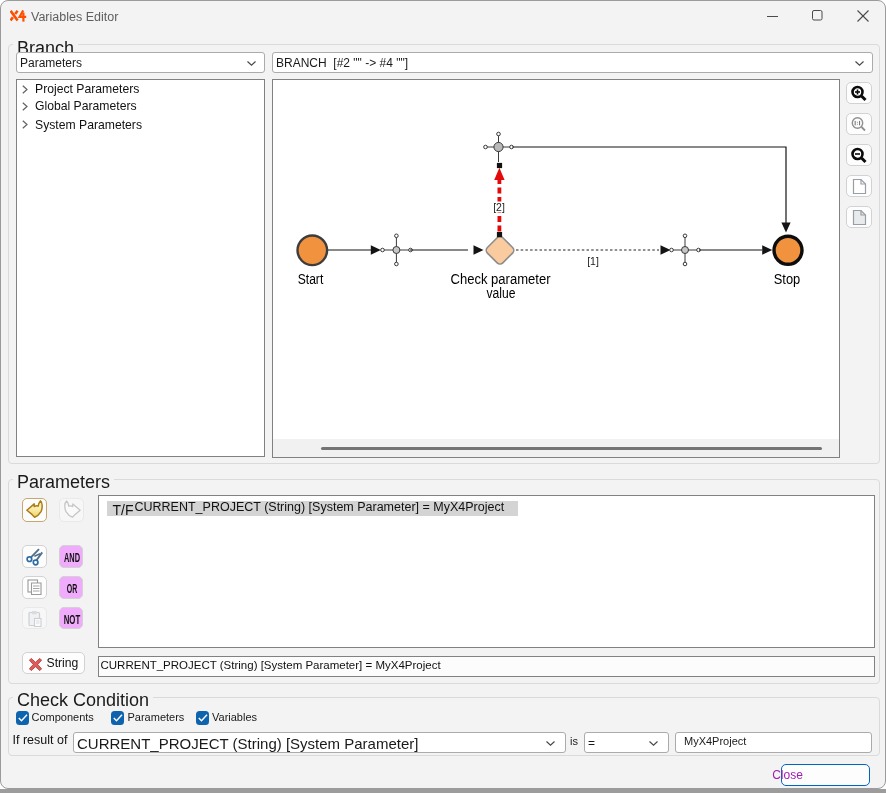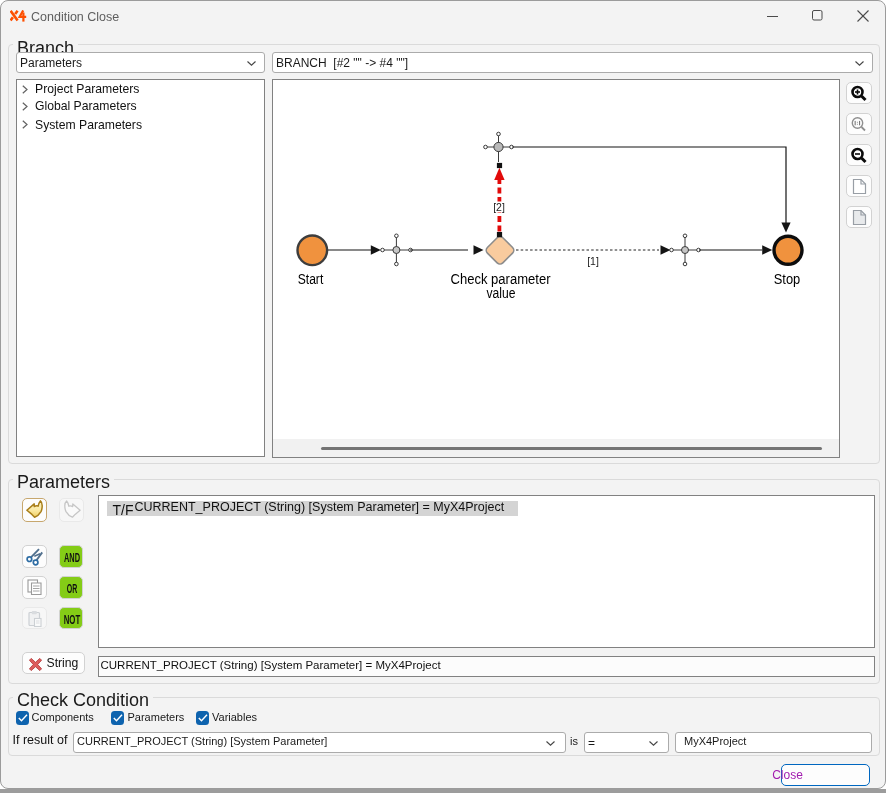--- a/index.html
+++ b/index.html
@@ -10,35 +10,35 @@
 #shadow { position:absolute; left:0; top:789px; width:886px; height:4px; background:#9c9c9c; }
 .abs { position:absolute; }
 .t12 { font-size:11px; color:#1a1a1a; white-space:nowrap; }
 .combo { position:absolute; background:#ffffff; border:1px solid #ababab; border-radius:3px; }
 .combo .ct { position:absolute; left:3px; top:2.6px; font-size:12px; color:#1a1a1a; white-space:nowrap; }
 .groupbox { position:absolute; border:1px solid #dadada; border-radius:4px; }
 .glabel { position:absolute; background:#f3f3f3; padding:0 4px; font-size:18px; color:#1a1a1a; white-space:nowrap; }
 .panel { position:absolute; background:#ffffff; border:1px solid #818181; }
 .ibtn { position:absolute; background:#fdfdfd; border:1px solid #d2d2d2; border-radius:5px; }
 .ibtn.dis { background:#f7f7f7; border-color:#e9e9e9; }
-.opbtn { position:absolute; background:#84cc16; border:1px solid #d2d2d2; border-radius:5px;
+.opbtn { position:absolute; background:#f0abfc; border:1px solid #d2d2d2; border-radius:5px;
   color:#111; text-align:center; }
 </style>
 </head>
 <body>
 <div id="stage">
 <div id="shadow"></div>
 <div id="win">
 
   <svg class="abs" style="left:9px;top:9px" width="17" height="12" viewBox="0 0 17 12">
     <path d="M0.6,0.8 L7.6,10.4 M7.6,0.8 L5.2,4.0 M2.9,7.3 L0.6,10.4" stroke="#fd4f00" stroke-width="2.6" fill="none"></path>
     <path d="M13.2,0.4 L9.6,6.8 H16.2" stroke="#fd4f00" stroke-width="2.2" fill="none"></path>
     <path d="M13.4,2.5 V11.6" stroke="#fd4f00" stroke-width="2.2" fill="none"></path>
   </svg>
-  <div class="abs" style="left:30px;top:8.5px;font-size:12.5px;color:#5e5e5e;">Condition Close</div>
+  <div class="abs" style="left:30px;top:8.5px;font-size:12.5px;color:#5e5e5e;">Variables Editor</div>
   <svg class="abs" style="left:766px;top:9px" width="104" height="12" viewBox="0 0 104 12">
     <line x1="0" y1="6.5" x2="11" y2="6.5" stroke="#4b4b4b" stroke-width="1"></line>
     <rect x="45.5" y="0.5" width="9.5" height="9.5" rx="1.5" fill="none" stroke="#4b4b4b" stroke-width="1"></rect>
     <line x1="90.5" y1="0.5" x2="101.5" y2="11.5" stroke="#4b4b4b" stroke-width="1.1"></line>
     <line x1="101.5" y1="0.5" x2="90.5" y2="11.5" stroke="#4b4b4b" stroke-width="1.1"></line>
   </svg>
 
   <div class="groupbox" style="left:7px;top:43px;width:872px;height:420px;"></div>
   <div class="glabel" style="left:12px;top:37px;">Branch</div>
 
@@ -254,21 +254,21 @@
       </svg>
   <div class="abs t12" style="left:126.5px;top:709.5px;">Parameters</div>
   <div class="abs" style="left:194.5px;top:710px;width:13.5px;height:13.5px;background:#0e63ae;border-radius:3.5px;"></div>
   <svg class="abs" style="left:196.5px;top:713px" width="10" height="8" viewBox="0 0 10 8">
         <polyline points="0.8,4 3.5,6.8 9,0.8" fill="none" stroke="#ffffff" stroke-width="1.4"></polyline>
       </svg>
   <div class="abs t12" style="left:211px;top:709.5px;">Variables</div>
 
   <div class="abs" style="left:11.5px;top:732px;font-size:12.5px;color:#111;white-space:nowrap;">If result of</div>
   <div class="combo" style="left:72px;top:731px;width:493px;height:21px;">
-    <div class="ct" style="left:3px;font-size:11px;top:2.2px;">CURRENT_PROJECT (String) [System Parameter]</div>
+    <div class="ct" style="left:3px;font-size:15px;top:2.2px;">CURRENT_PROJECT (String) [System Parameter]</div>
     <svg class="abs" style="right:10px;top:8px" width="9" height="5" viewBox="0 0 9 5">
           <polyline points="0.5,0.5 4.5,4.2 8.5,0.5" fill="none" stroke="#454545" stroke-width="1.1"></polyline>
         </svg>
   </div>
   <div class="abs t12" style="left:569px;top:733.5px;">is</div>
   <div class="combo" style="left:583px;top:731px;width:85px;height:21px;">
     <div class="ct">=</div>
     <svg class="abs" style="right:10px;top:8px" width="9" height="5" viewBox="0 0 9 5">
           <polyline points="0.5,0.5 4.5,4.2 8.5,0.5" fill="none" stroke="#454545" stroke-width="1.1"></polyline>
         </svg>

